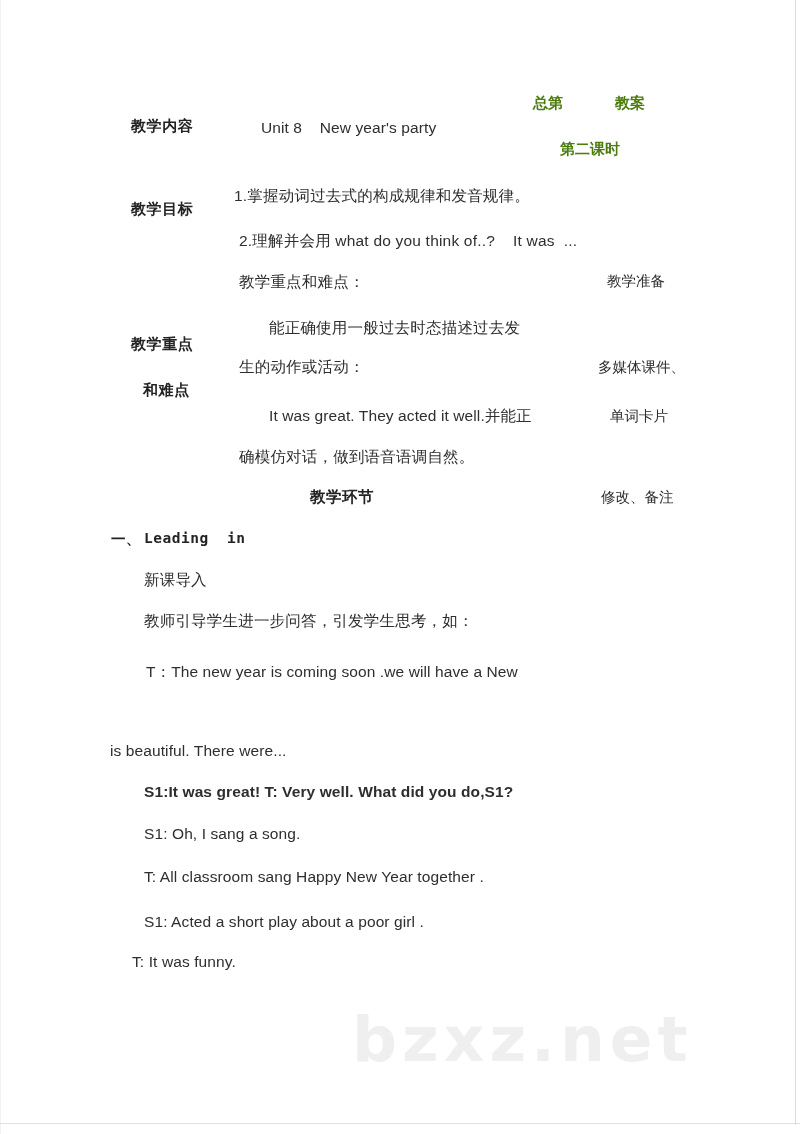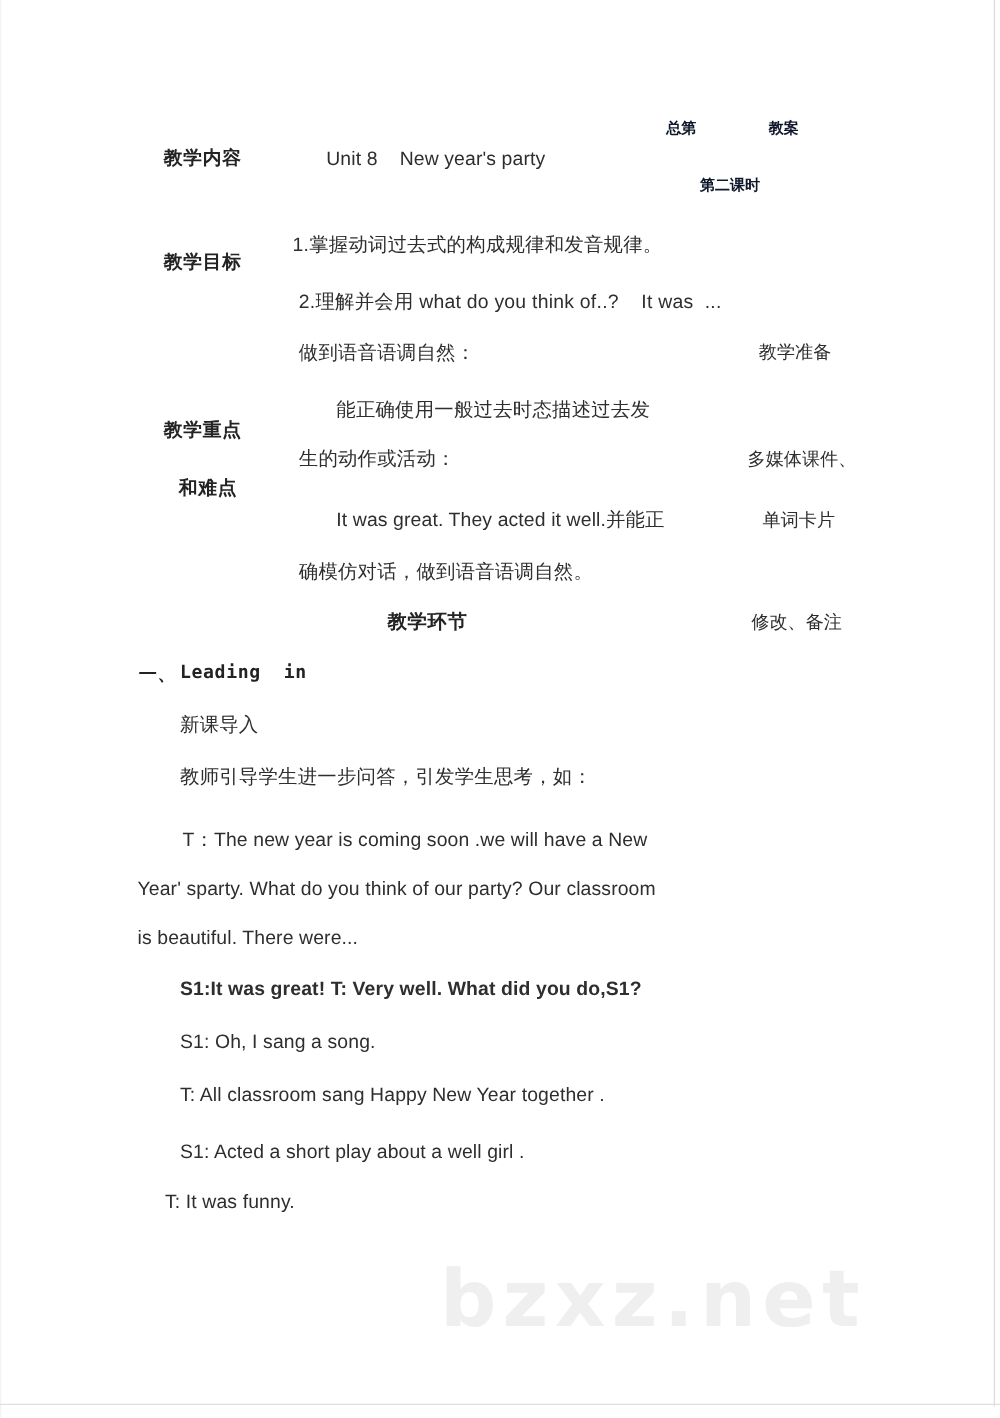--- a/index.html
+++ b/index.html
@@ -59,23 +59,23 @@
   .body-en {
     font-size: 15.5px;
     color: #2e2e2e;
     letter-spacing: 0.1px;
   }
   .right-col {
     font-size: 14.5px;
     color: #2e2e2e;
   }
   .right-col-b {
-    font-size: 12px;
+    font-size: 15px;
     font-weight: bold;
-    color: #0f172a;
+    color: #4d7c0f;
   }
   .heading-c {
     font-size: 15.5px;
     font-weight: bold;
     color: #232323;
     letter-spacing: 0.5px;
   }
   .mono-head {
     font-family: "DejaVu Sans Mono", "Liberation Mono", monospace;
     font-size: 14.5px;
@@ -116,21 +116,21 @@
   <div class="abs right-col-b" style="left:615px; top:94px;">教案</div>
 
   <div class="abs right-col-b" style="left:560px; top:140px;">第二课时</div>
 
   <div class="abs lbl" style="left:131px; top:200px;">教学目标</div>
 
   <div class="abs body-cn" style="left:234px; top:186px;">1.掌握动词过去式的构成规律和发音规律。</div>
 
   <div class="abs body-cn" style="left:239px; top:231px;">2.理解并会用 what do you think of..?    It was  ...</div>
 
-  <div class="abs body-cn" style="left:239px; top:272px;">做到语音语调自然：</div>
+  <div class="abs body-cn" style="left:239px; top:272px;">教学重点和难点：</div>
 
   <div class="abs right-col" style="left:607px; top:272px;">教学准备</div>
 
   <div class="abs lbl" style="left:131px; top:335px;">教学重点</div>
 
   <div class="abs lbl" style="left:143px; top:381px;">和难点</div>
 
   <div class="abs body-cn" style="left:269px; top:318px;">能正确使用一般过去时态描述过去发</div>
 
   <div class="abs body-cn" style="left:239px; top:357px;">生的动作或活动：</div>
@@ -150,29 +150,28 @@
   <div class="abs mono-head" style="left:111px; top:530px;">一、</div>
 
   <div class="abs mono-head" style="left:144px; top:530px;">Leading  in</div>
 
   <div class="abs body-cn" style="left:144px; top:570px;">新课导入</div>
 
   <div class="abs body-cn" style="left:144px; top:611px;">教师引导学生进一步问答，引发学生思考，如：</div>
 
   <div class="abs body-en" style="left:146px; top:662px;">T：The new year is coming soon .we will have a New</div>
 
-  <div class="abs body-en" style="left:110px; top:703px;">Year' sparty. What do you think of our party? Our classroom</div>
 
   <div class="abs body-en" style="left:110px; top:742px;">is beautiful. There were...</div>
 
   <div class="abs body-en" style="left:144px; top:783px;font-weight:bold;">S1:It was great! T: Very well. What did you do,S1?</div>
 
   <div class="abs body-en" style="left:144px; top:825px;">S1: Oh, I sang a song.</div>
 
   <div class="abs body-en" style="left:144px; top:868px;">T: All classroom sang Happy New Year together .</div>
 
-  <div class="abs body-en" style="left:144px; top:913px;">S1: Acted a short play about a well girl .</div>
+  <div class="abs body-en" style="left:144px; top:913px;">S1: Acted a short play about a poor girl .</div>
 
   <div class="abs body-en" style="left:132px; top:953px;">T: It was funny.</div>
 
   <div id="watermark">bzxz.net</div>
 
 </div>
 
 </body></html>

